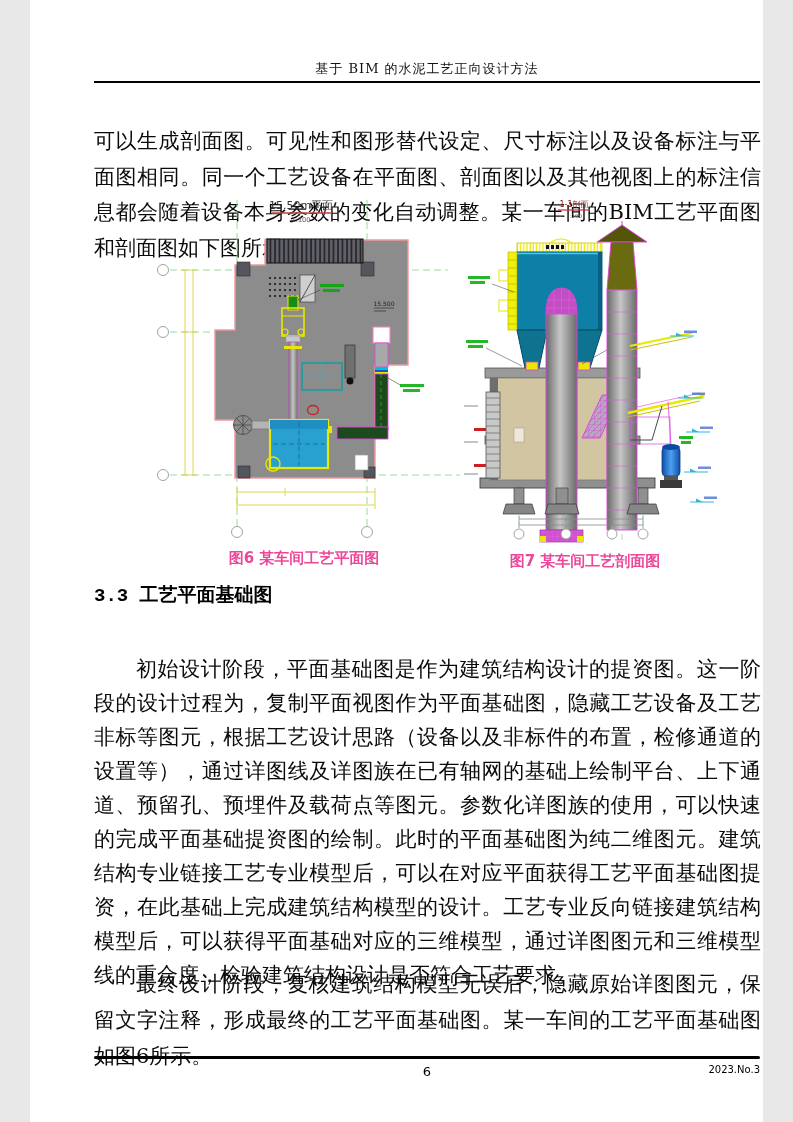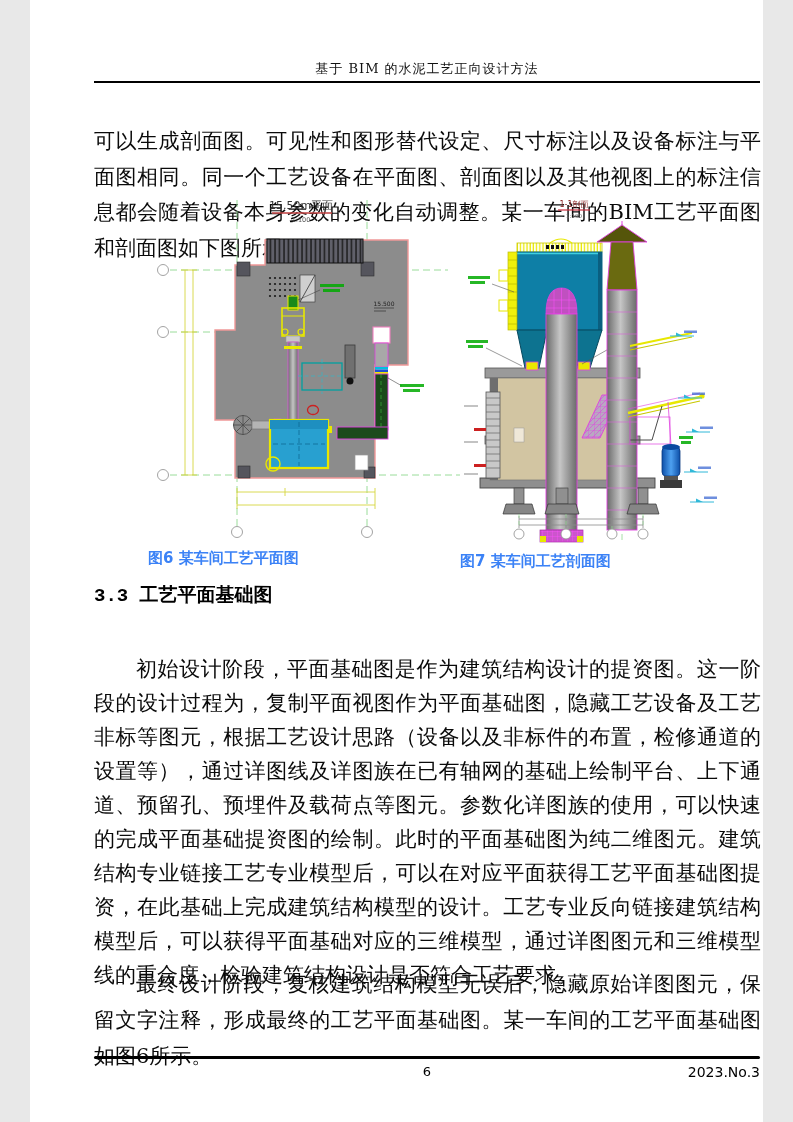--- a/index.html
+++ b/index.html
@@ -22,27 +22,27 @@
   .p2{top:606px;line-height:36px;text-indent:2em;}
   .p3{top:652px;line-height:34px;text-indent:2em;}
   .p4{top:966px;line-height:36px;text-indent:2em;}
   .section-heading{
     top:582px;left:64px;width:600px;
     font-family:Liberation Mono, monospace;
     font-weight:bold;font-size:19px;color:#000;
   }
   .fig-caption{
     font-family:"DejaVu Sans","Liberation Sans",sans-serif;
-    font-weight:bold;font-size:15px;color:#3b82f6;
+    font-weight:bold;font-size:15px;text-align:center;color:#ec4899;
   }
   .cap6{top:549px;left:118px;width:312px;}
   .cap7{top:552px;left:430px;width:250px;}
   .footer-rule{top:1056px;left:64px;width:666px;height:3px;background:#000;border-radius:2px;}
   .footer-page{top:1064px;left:64px;width:666px;text-align:center;font-size:13px;font-family:"DejaVu Sans","Liberation Sans",sans-serif;}
-  .footer-issue{top:1064px;left:64px;width:666px;text-align:right;font-size:14px;font-family:"DejaVu Sans","Liberation Sans",sans-serif;}
+  .footer-issue{top:1064px;left:64px;width:666px;text-align:right;font-size:10px;font-family:"DejaVu Sans","Liberation Sans",sans-serif;}
   svg{display:block;}
   svg text{font-family:"DejaVu Sans","Liberation Sans",sans-serif;}
 </style>
 </head>
 <body>
 
 <div class="page">
 
   <div class="abs header-title">基于 BIM 的水泥工艺正向设计方法</div>
   <div class="abs header-rule"></div>

